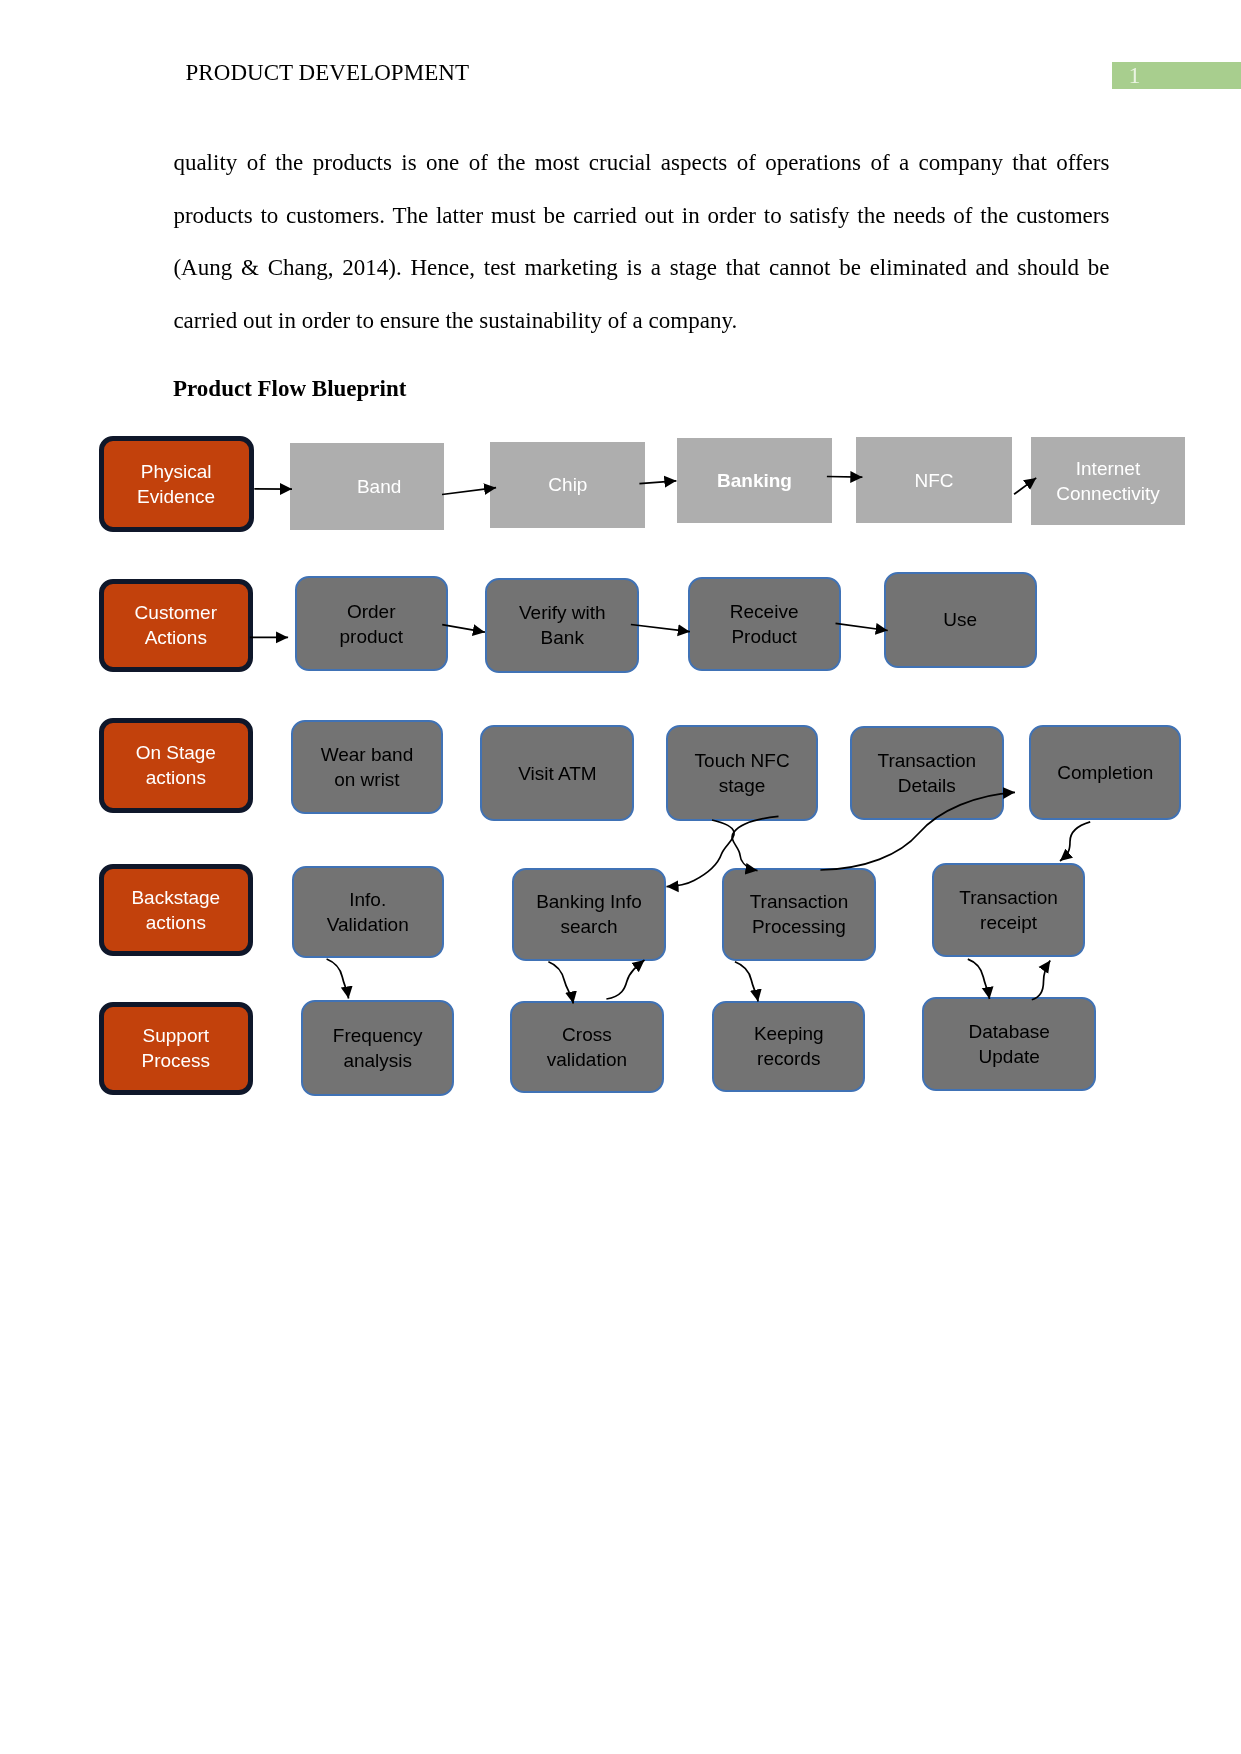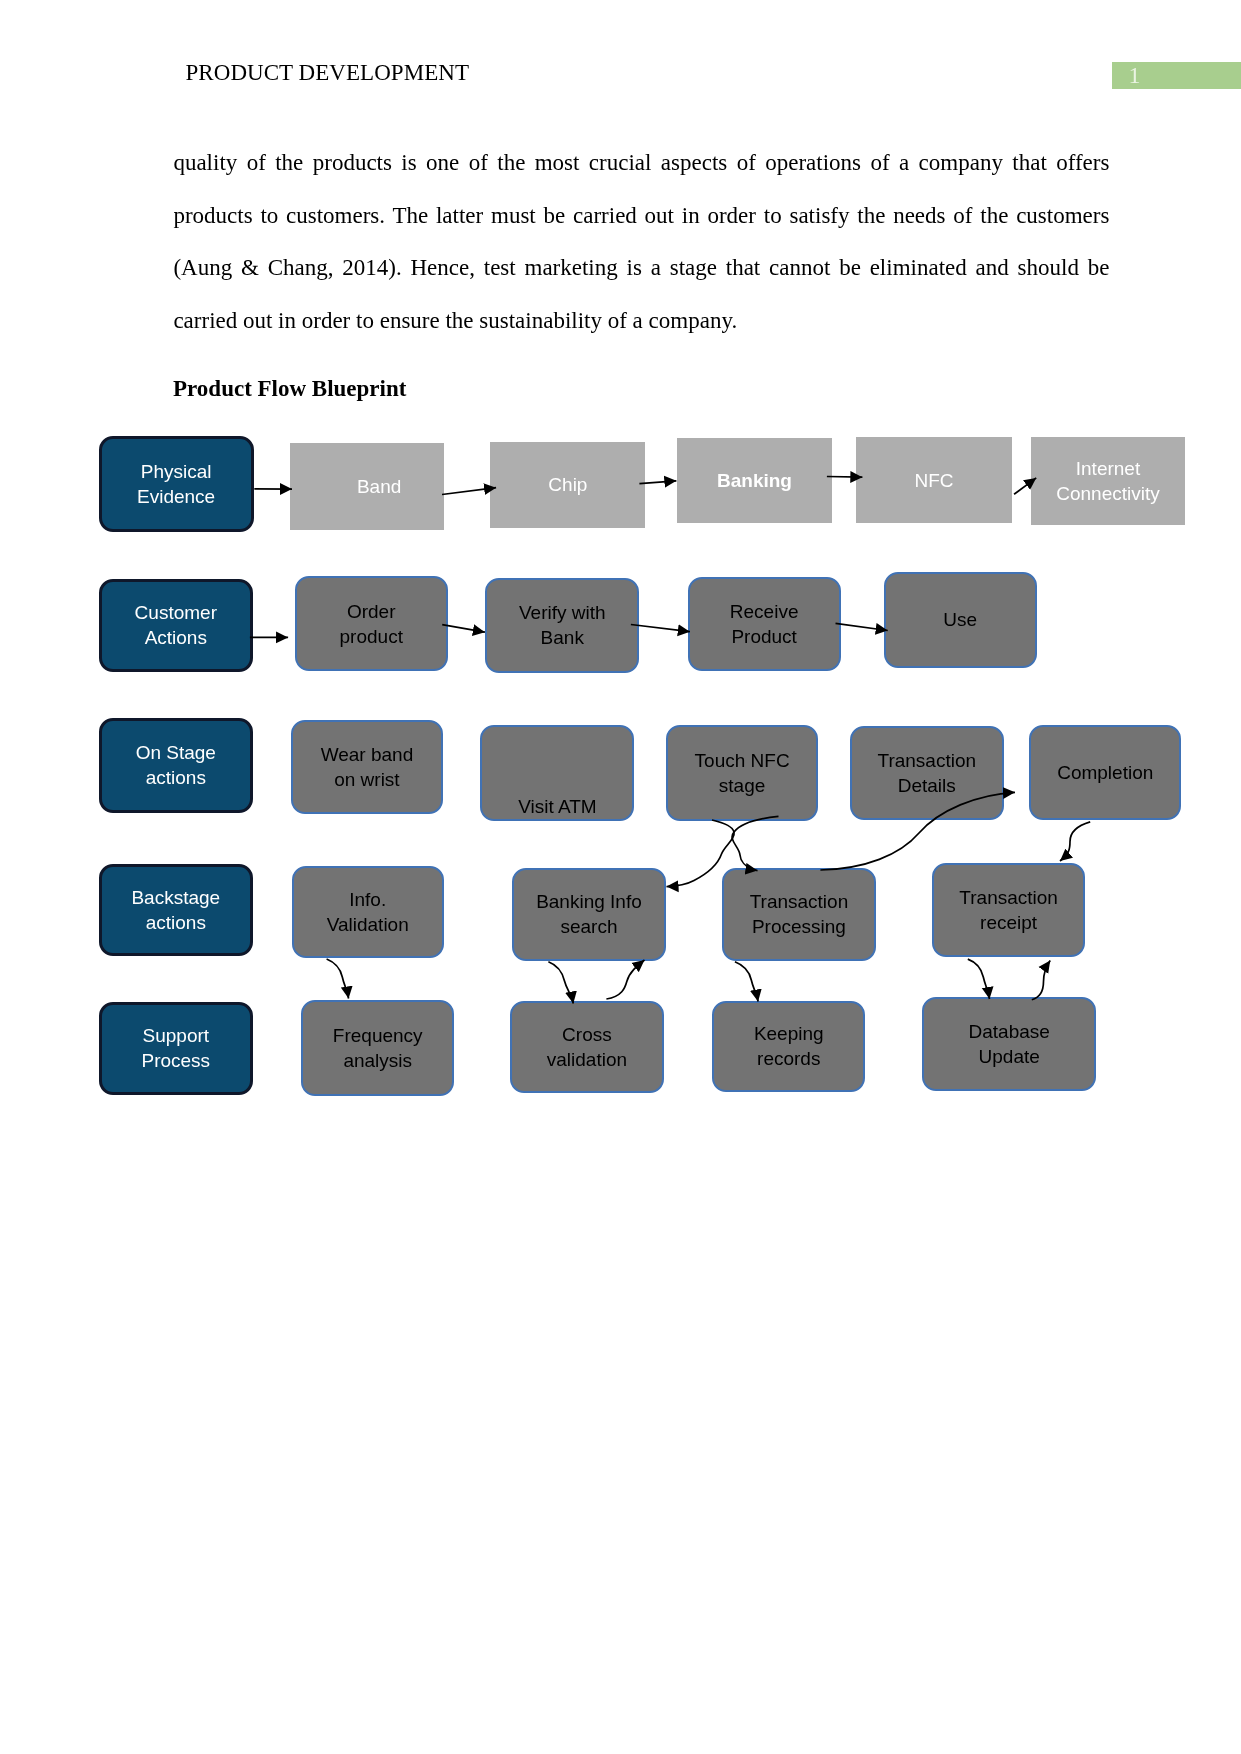--- a/index.html
+++ b/index.html
@@ -16,21 +16,21 @@
   
   #para{position:absolute;left:151.4px;top:137.3px;width:936px;font-size:23px;line-height:52.6px;
         text-align:justify;color:#000;}
   #heading{position:absolute;left:151.0px;top:376.3px;font-size:23px;font-weight:bold;color:#000;}
 
   
   #diagram{position:absolute;left:0;top:0;width:1241px;height:1754px;}
   .node{position:absolute;box-sizing:border-box;display:flex;align-items:center;justify-content:center;
         text-align:center;font-family:"Liberation Sans", sans-serif;}
   .node span{display:block;line-height:25.1px;white-space:pre-line;}
-  .lane{background:#0c4a6e;border:3px solid #0f172a;border-radius:14px;color:#ffffff;font-size:19px;}
+  .lane{background:#c2410c;border:5px solid #0f172a;border-radius:14px;color:#ffffff;font-size:19px;}
   .phys{background:#aeaeae;color:#ffffff;font-size:19px;}
   .card{background:#737373;border:2px solid #4072b5;border-radius:14px;color:#000;font-size:19px;}
   svg.arrows{position:absolute;left:0;top:0;width:1241px;height:1754px;overflow:visible;z-index:5;pointer-events:none;}
   #node-layer{position:absolute;left:0;top:0;width:1241px;height:1754px;z-index:1;}
 </style>
 </head>
 <body>
 
 <div class="page">
   <div id="hdr-title">PRODUCT DEVELOPMENT</div>
@@ -109,21 +109,21 @@
           <span>Use</span>
         </div>
         <div class="node lane" style="left: 76.8px; top: 718.1px; width: 154px; height: 94.8px;">
           <span>On Stage
 actions</span>
         </div>
         <div class="node card" style="left: 268.9px; top: 720px; width: 152.1px; height: 93.5px;">
           <span>Wear band
 on wrist</span>
         </div>
-        <div class="node card" style="left: 458.4px; top: 725.2px; width: 154px; height: 95.8px; align-items: flex-end;">
+        <div class="node card" style="left: 458.4px; top: 725.2px; width: 154px; height: 95.8px;">
           <span>Visit ATM</span>
         </div>
         <div class="node card" style="left: 644px; top: 725.2px; width: 152.2px; height: 95.4px;">
           <span>Touch NFC
 stage</span>
         </div>
         <div class="node card" style="left: 827.9px; top: 726.2px; width: 153.8px; height: 94.1px;">
           <span>Transaction
 Details</span>
         </div>

